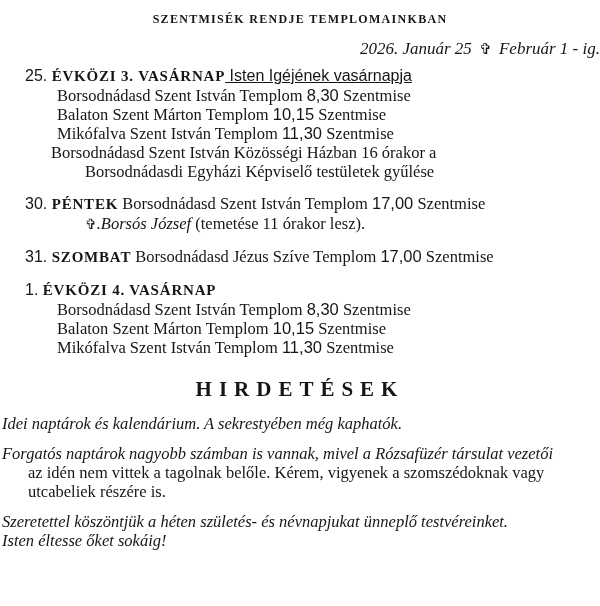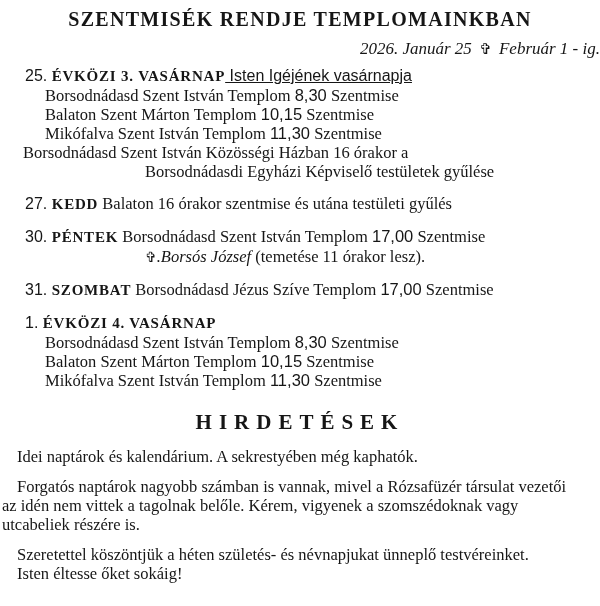--- a/index.html
+++ b/index.html
@@ -7,21 +7,21 @@
     position:relative;
     width:600px;height:606px;
     background:#ffffff;
     color:#161616;
     font-family:"Liberation Serif",serif;
     overflow:hidden;
   }
   .title{
     text-align:center;
     padding-top:9px;
-    font-size:20px;
+    font-size:12px;
     font-weight:bold;
     letter-spacing:1.3px;
     font-family:"Liberation Serif",serif;
     line-height:20px;
   }
   .subtitle{
     text-align:right;
     margin-top:9px;
     font-size:17px;
     line-height:21px;
@@ -29,42 +29,42 @@
   .subtitle .it{font-style:italic;}
   .subtitle .cross{font-style:normal;font-size:15px;padding:0 3px;}
   .schedule{margin-top:6px;}
   .entry{margin-bottom:13px;}
   .line{
     line-height:19px;
     font-size:16.5px;
     white-space:nowrap;
   }
   .indent-0{padding-left:25px;}
-  .indent-1{padding-left:23px;}
-  .indent-2{padding-left:45px;}
-  .indent-3{padding-left:111px;margin-left:34px;}
+  .indent-1{padding-left:51px;}
+  .indent-2{padding-left:57px;}
+  .indent-3{padding-left:85px;}
   .seg-num{font-family:"Liberation Sans",sans-serif;font-size:16px;}
   .seg-fancy{font-family:"Liberation Serif",serif;font-weight:bold;letter-spacing:0.8px;font-size:15px;}
   .seg-sans{font-family:"Liberation Sans",sans-serif;font-size:16px;text-decoration:underline;}
   .seg-serif{font-family:"Liberation Serif",serif;}
   .seg-time{font-family:"Liberation Sans",sans-serif;font-size:16.5px;}
   .seg-italic{font-style:italic;}
   .seg-cross{font-size:14px;}
   .ann-heading{
     text-align:center;
     font-weight:bold;
     font-size:21px;
     letter-spacing:7px;
     margin-top:22px;
     margin-bottom:15px;
     line-height:20px;
   }
   .para{margin-bottom:11px;}
-  .indent-a0{padding-left:17px;}
-  .indent-a1{padding-left:2px;}
+  .indent-a0{padding-left:2px;font-style:italic;}
+  .indent-a1{padding-left:28px;}
 </style>
 </head>
 <body>
 
 <div class="page">
 
   <div class="title">SZENTMISÉK RENDJE TEMPLOMAINKBAN</div>
 
   <div class="subtitle">
     <span class="it">2026. Január 25</span>
@@ -73,23 +73,20 @@
   </div>
 
   <div class="schedule" id="schedule">
       <div class="entry">
         <div class="line indent-0"><span class="seg-num">25. </span><span class="seg-fancy">ÉVKÖZI 3. VASÁRNAP</span><span class="seg-sans"> Isten Igéjének vasárnapja</span></div>
         <div class="line indent-2"><span class="seg-serif">Borsodnádasd Szent István Templom </span><span class="seg-time">8,30</span><span class="seg-serif"> Szentmise</span></div>
         <div class="line indent-2"><span class="seg-serif">Balaton Szent Márton Templom </span><span class="seg-time">10,15</span><span class="seg-serif"> Szentmise</span></div>
         <div class="line indent-2"><span class="seg-serif">Mikófalva Szent István Templom </span><span class="seg-time">11,30</span><span class="seg-serif"> Szentmise</span></div>
         <div class="line indent-1"><span class="seg-serif">Borsodnádasd Szent István Közösségi Házban 16 órakor a</span></div>
         <div class="line indent-3"><span class="seg-serif">Borsodnádasdi Egyházi Képviselő testületek gyűlése</span></div>
-      </div>
-      <div class="entry">
-        <div class="line indent-0"><span class="seg-num">27. </span><span class="seg-fancy">KEDD</span><span class="seg-serif"> Balaton 16 órakor szentmise és utána testületi gyűlés</span></div>
       </div>
       <div class="entry">
         <div class="line indent-0"><span class="seg-num">30. </span><span class="seg-fancy">PÉNTEK</span><span class="seg-serif"> Borsodnádasd Szent István Templom </span><span class="seg-time">17,00</span><span class="seg-serif"> Szentmise</span></div>
         <div class="line indent-3"><span class="seg-cross">✞</span><span class="seg-italic">.Borsós József</span><span class="seg-serif"> (temetése 11 órakor lesz).</span></div>
       </div>
       <div class="entry">
         <div class="line indent-0"><span class="seg-num">31. </span><span class="seg-fancy">SZOMBAT</span><span class="seg-serif"> Borsodnádasd Jézus Szíve Templom </span><span class="seg-time">17,00</span><span class="seg-serif"> Szentmise</span></div>
       </div>
       <div class="entry">
         <div class="line indent-0"><span class="seg-num">1. </span><span class="seg-fancy">ÉVKÖZI 4. VASÁRNAP</span></div>

